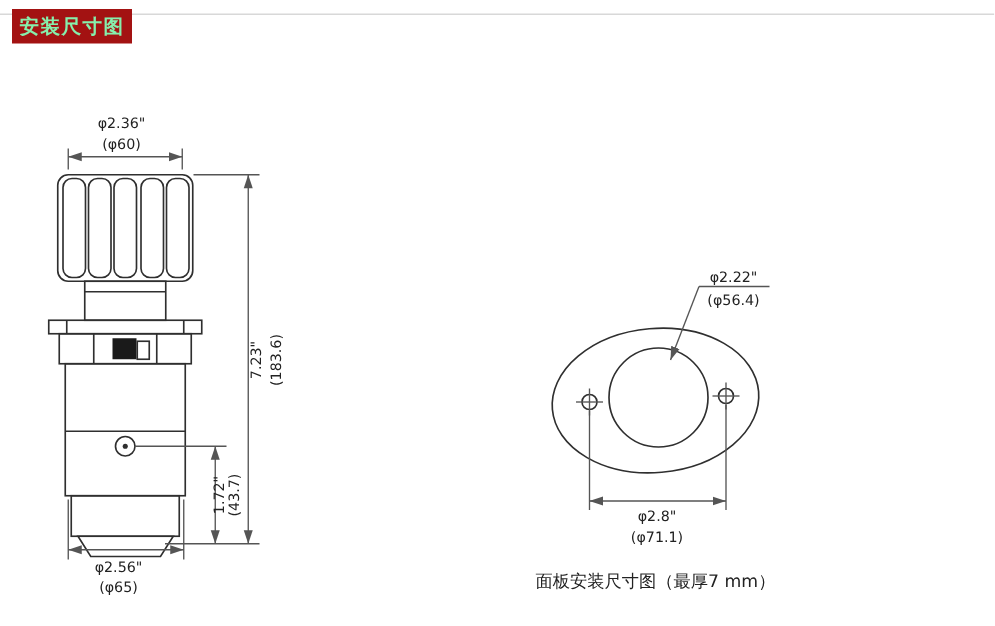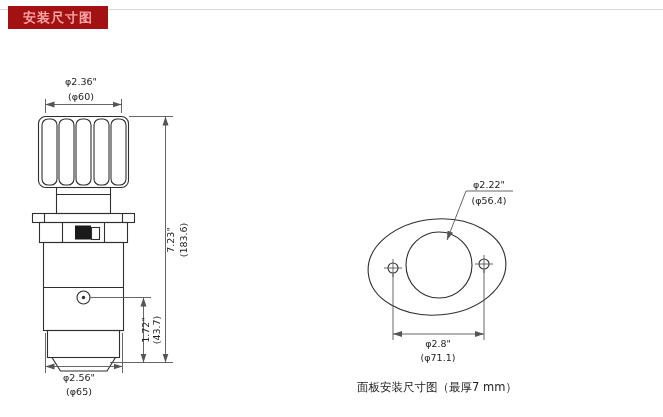--- a/index.html
+++ b/index.html
@@ -5,24 +5,24 @@
   html,body{margin:0;padding:0;background:#ffffff;}
   .stage{
     position:relative;width:663px;height:417px;background:#ffffff;overflow:hidden;
     font-family:"DejaVu Sans",sans-serif;
   }
   .header-rule{
     position:absolute;top:9px;left:0;width:663px;height:1px;background:#d8d8d8;z-index:1;
   }
   .title-badge{
     position:absolute;top:6px;left:8px;z-index:2;
-    background:#a31212;color:#fca5a5;
+    background:#a31212;color:#86efac;
     font-family:"Liberation Sans","DejaVu Sans",sans-serif;
     font-size:13px;font-weight:bold;letter-spacing:1px;
-    padding:4px 15px;line-height:15px;
+    padding:4px 5px;line-height:15px;
   }
   svg.drawing{position:absolute;top:0;left:0;z-index:0;}
   .part{stroke:#2f2f2f;stroke-width:1.1;fill:none;}
   .dim{stroke:#555555;stroke-width:0.9;fill:none;}
   .lbl{font-family:"DejaVu Sans",sans-serif;font-size:9.5px;fill:#222222;stroke:none;}
   .cap-lbl{font-family:"DejaVu Sans",sans-serif;font-size:11.5px;fill:#222222;stroke:none;}
 </style>
 </head>
 <body>
 

